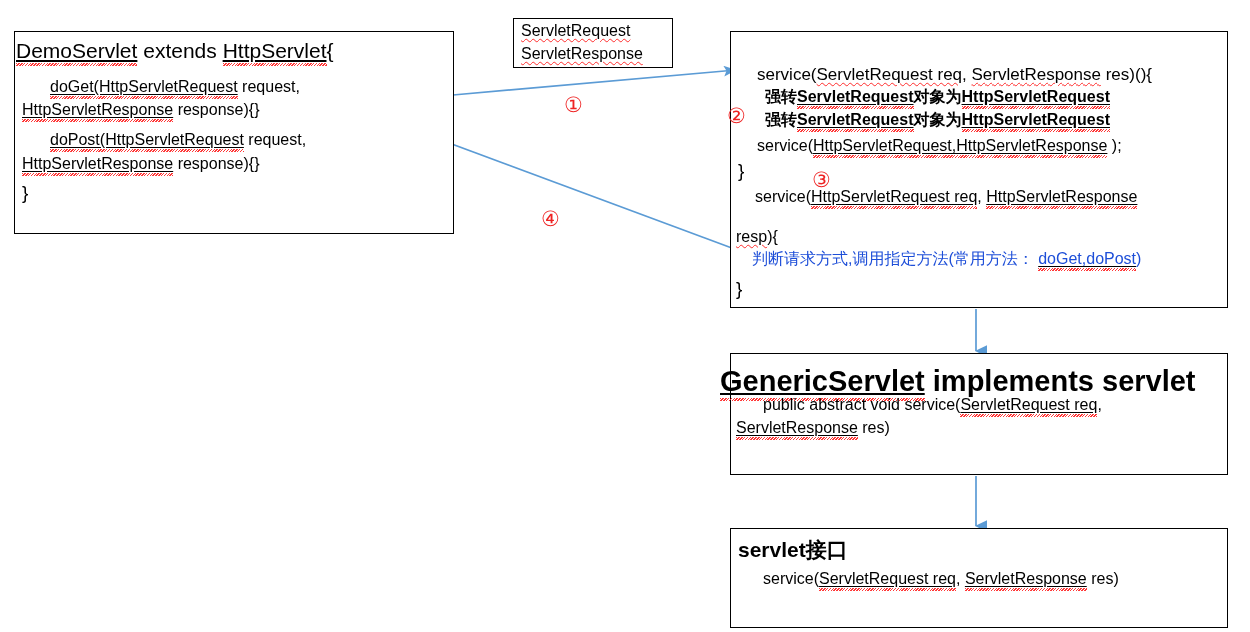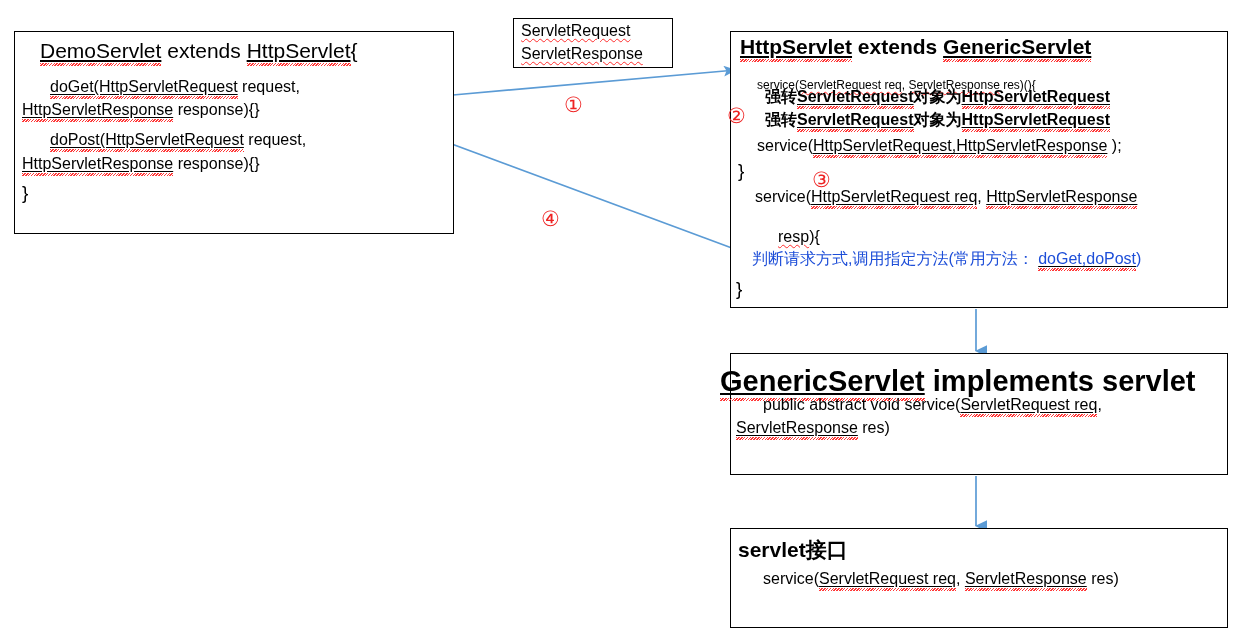--- a/index.html
+++ b/index.html
@@ -46,42 +46,42 @@
   .num{
     position:absolute;
     color:#ee2222;
     font-size:21px;
     font-family:"Liberation Serif","DejaVu Serif",serif;
     line-height:1;
   }
 
   
   #demo-box{left:14px;top:31px;width:440px;height:203px;}
-  #demo-title{left:40px;top:39px;font-size:21px;}
+  #demo-title{left:16px;top:39px;font-size:21px;}
   #demo-l1{left:50px;top:78px;font-size:16px;}
   #demo-l2{left:22px;top:101px;font-size:16px;}
   #demo-l3{left:50px;top:131px;font-size:16px;}
   #demo-l4{left:22px;top:155px;font-size:16px;}
   #demo-l5{left:22px;top:182px;font-size:19px;}
 
   
   #req-box{left:513px;top:18px;width:160px;height:50px;}
   #req-l1{left:521px;top:22px;font-size:16px;}
   #req-l2{left:521px;top:45px;font-size:16px;}
 
   
   #http-box{left:730px;top:31px;width:498px;height:277px;}
   #http-title{left:740px;top:35px;font-size:21px;font-weight:bold;}
-  #http-l1{left:757px;top:78px;font-size:12px;}
+  #http-l1{left:757px;top:65px;font-size:17px;}
   #http-l2{left:765px;top:88px;font-size:16px;font-weight:bold;}
   #http-l3{left:765px;top:111px;font-size:16px;font-weight:bold;}
   #http-l4{left:757px;top:137px;font-size:16px;}
   #http-l5{left:738px;top:160px;font-size:19px;}
   #http-l6{left:755px;top:188px;font-size:16px;}
-  #http-l7{left:736px;top:228px;font-size:16px;margin-left:42px;}
+  #http-l7{left:736px;top:228px;font-size:16px;}
   #http-l8{left:752px;top:250px;font-size:16px;}
   #http-l9{left:736px;top:278px;font-size:19px;}
 
   
   #gen-box{left:730px;top:353px;width:498px;height:122px;}
   #gen-title{left:720px;top:364px;font-size:29px;font-weight:bold;}
   #gen-l1{left:763px;top:396px;font-size:16px;text-align:right;}
   #gen-l2{left:736px;top:419px;font-size:16px;text-align:center;}
 
   
@@ -133,23 +133,20 @@
   <div class="ln" id="demo-l4">
     <span class="both">HttpServletResponse</span> response){}
   </div>
   <div class="ln" id="demo-l5">}</div>
 
   <div class="box" id="req-box"></div>
   <div class="ln sq" id="req-l1">ServletRequest</div>
   <div class="ln sq" id="req-l2">ServletResponse</div>
 
   <div class="box" id="http-box"></div>
-  <div class="ln" id="http-title">
-    <span class="both">HttpServlet</span> extends <span class="both">GenericServlet</span>
-  </div>
   <div class="ln" id="http-l1">
     service(<span class="sq">ServletRequest req</span>, <span class="sq">ServletResponse</span> res)(){
   </div>
   <div class="ln" id="http-l2">
     强转<span class="both">ServletRequest</span>对象为<span class="both">HttpServletRequest</span>
   </div>
   <div class="ln" id="http-l3">
     强转<span class="both">ServletRequest</span>对象为<span class="both">HttpServletRequest</span>
   </div>
   <div class="ln" id="http-l4">

